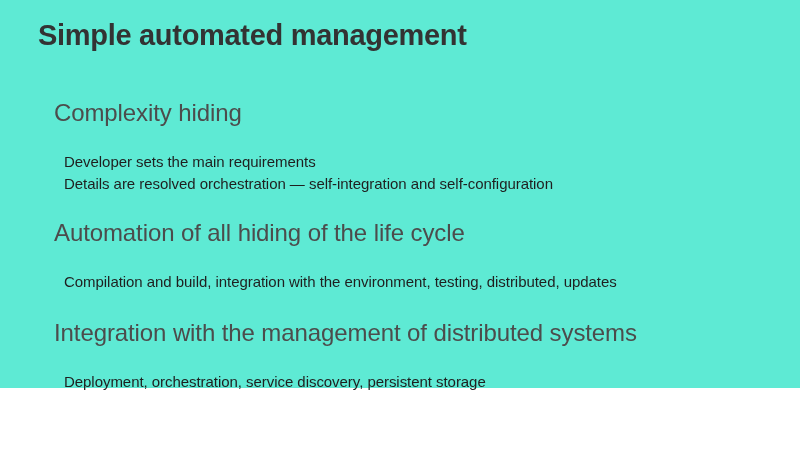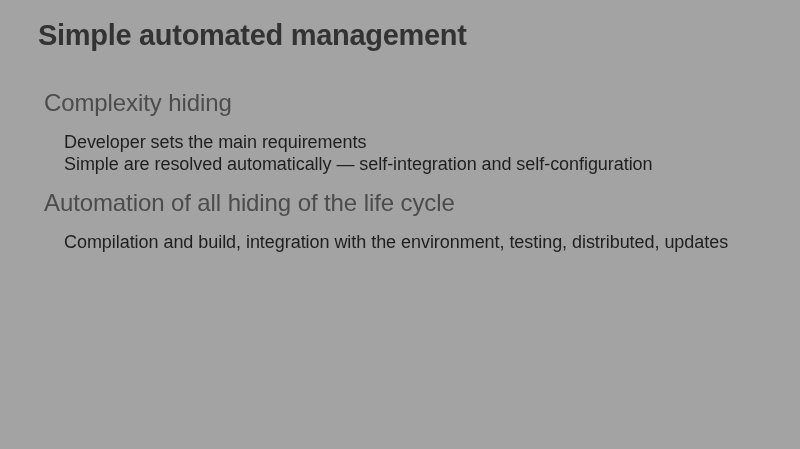--- a/index.html
+++ b/index.html
@@ -9,22 +9,22 @@
   body {
     width: 800px;
     height: 449px;
     background: #ffffff;
     font-family: "DejaVu Sans", sans-serif;
     overflow: hidden;
   }
   .slide {
     position: relative;
     width: 800px;
-    height: 449px;
-    background: #a3a3a3;
+    height: 388px;
+    background: #5eead4;
     box-sizing: border-box;
   }
   .slide-title {
     position: absolute;
     left: 38px;
     top: 18px;
     font-family: "Liberation Sans", sans-serif;
     font-size: 29px;
     font-weight: bold;
     color: #333333;
@@ -40,28 +40,28 @@
   }
   .section {
     display: block;
   }
   .heading-l1 {
     font-family: "Liberation Sans", sans-serif;
     font-size: 24px;
     font-weight: normal;
     color: #4c4c4c;
     line-height: 30px;
-    margin: 6px;
+    margin: 16px;
     padding: 0 40px 0 38px;
     letter-spacing: -0.1px;
     white-space: nowrap;
   }
   .bullet-l2 {
     font-family: "Liberation Sans", sans-serif;
-    font-size: 18px;
+    font-size: 15px;
     font-weight: normal;
     color: #1f1f1f;
     line-height: 22px;
     margin: 0;
     padding: 0 58px 0 64px;
     letter-spacing: -0.05px;
   }
   .sec-gap-a { height: 7px; }
   .sec-gap-b { height: 9px; }
   .lead-gap { height: 7px; }
@@ -72,28 +72,33 @@
 <div class="slide">
 
   <div class="slide-title">Simple automated management</div>
 
   <div class="body-block">
 
     <div class="section">
       <div class="heading-l1">Complexity hiding</div>
       <div class="lead-gap"></div>
       <div class="bullet-l2">Developer sets the main requirements</div>
-      <div class="bullet-l2">Simple are resolved automatically — self-integration and self-configuration</div>
+      <div class="bullet-l2">Details are resolved orchestration — self-integration and self-configuration</div>
     </div>
 
     <div class="sec-gap-a"></div>
 
     <div class="section">
       <div class="heading-l1">Automation of all hiding of the life cycle</div>
       <div class="lead-gap"></div>
       <div class="bullet-l2">Compilation and build, integration with the environment, testing, distributed, updates</div>
     </div>
 
     <div class="sec-gap-b"></div>
 
+    <div class="section">
+      <div class="heading-l1">Integration with the management of distributed systems</div>
+      <div class="lead-gap"></div>
+      <div class="bullet-l2">Deployment, orchestration, service discovery, persistent storage</div>
+    </div>
 
   </div>
 </div>
 
 </body></html>

